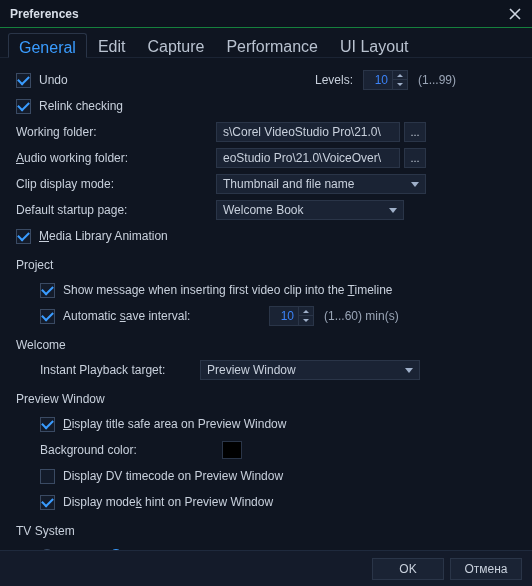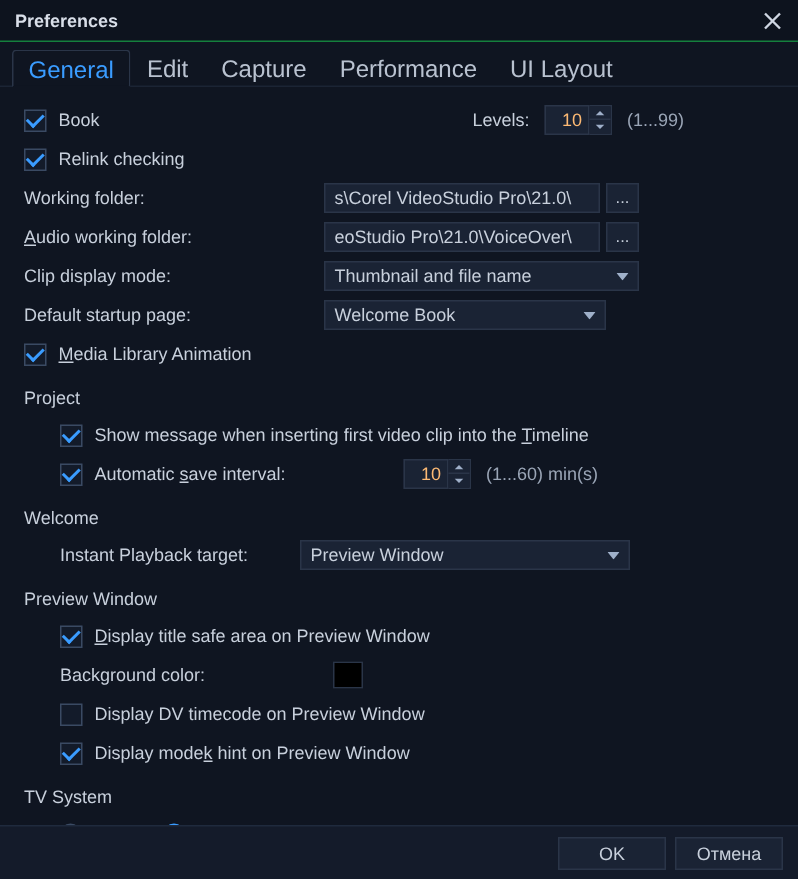--- a/index.html
+++ b/index.html
@@ -15,21 +15,21 @@
   .row { display: flex; align-items: center; height: 24px; margin-bottom: 2px; }
   .chk { width: 15px; height: 15px; border: 1px solid #3a4a63; background: #131b2a; display: inline-flex; align-items: center; justify-content: center; margin-right: 8px; cursor: pointer; flex-shrink: 0; }
   .chk.checked::after { content: ""; width: 9px; height: 5px; border-left: 2px solid #3a9cff; border-bottom: 2px solid #3a9cff; transform: rotate(-45deg) translate(1px,-1px); }
   .lbl { color: #c8d0dc; }
   .field-input { background: #1a2334; border: 1px solid #2a3548; color: #c8d0dc; height: 20px; padding: 0 6px; font-size: 12px; }
   .browse-btn { width: 22px; height: 20px; background: #1a2334; border: 1px solid #2a3548; color: #c8d0dc; display: inline-flex; align-items: center; justify-content: center; margin-left: 4px; cursor: pointer; font-size: 11px; }
   .select { background: #1a2334; border: 1px solid #2a3548; color: #c8d0dc; height: 20px; padding: 0 6px; font-size: 12px; display: flex; align-items: center; justify-content: space-between; cursor: pointer; }
   .select-arrow { margin-left: 8px; }
   .select-arrow svg { width: 8px; height: 5px; display: block; }
   .spin { display: inline-flex; align-items: center; }
-  .spin-input { background: #1a2334; border: 1px solid #2a3548; color: #fdba74; height: 20px; width: 30px; padding: 0 4px; font-size: 12px; text-align: right; }
+  .spin-input { background: #1a2334; border: 1px solid #2a3548; color: #3b82f6; height: 20px; width: 30px; padding: 0 4px; font-size: 12px; text-align: right; }
   .spin-btns { display: flex; flex-direction: column; border: 1px solid #2a3548; border-left: none; height: 20px; }
   .spin-btn { width: 14px; height: 9px; background: #1a2334; display: flex; align-items: center; justify-content: center; cursor: pointer; }
   .spin-btn:first-child { border-bottom: 1px solid #2a3548; }
   .spin-btn svg { width: 6px; height: 3px; }
   .group-label { color: #c8d0dc; font-size: 12px; margin-top: 10px; margin-bottom: 6px; position: relative; }
   .indent { padding-left: 24px; }
   .radio-wrap { display: inline-flex; align-items: center; margin-right: 16px; cursor: pointer; }
   .radio { width: 14px; height: 14px; border: 1px solid #3a4a63; border-radius: 50%; background: #131b2a; display: inline-flex; align-items: center; justify-content: center; margin-right: 6px; }
   .radio.checked { border-color: #3a9cff; }
   .radio.checked::after { content: ""; width: 6px; height: 6px; background: #3a9cff; border-radius: 50%; }
@@ -57,21 +57,21 @@
   <div class="tab">Edit</div>
   <div class="tab">Capture</div>
   <div class="tab">Performance</div>
   <div class="tab">UI Layout</div>
 </div>
 
 <div class="content">
 
   <div class="row">
     <span class="chk checked"></span>
-    <span class="lbl">Book</span>
+    <span class="lbl">Undo</span>
     <span style="flex:1"></span>
     <span class="lbl" style="margin-right:10px">Levels:</span>
     <span class="spin">
       <input class="spin-input" value="10" style="">
       <span class="spin-btns">
         <span class="spin-btn">
             <svg viewBox="0 0 6 3">
               <path d="M0 3 L3 0 L6 3 Z" fill="#9fb0c9"></path>
             </svg>
           </span>

